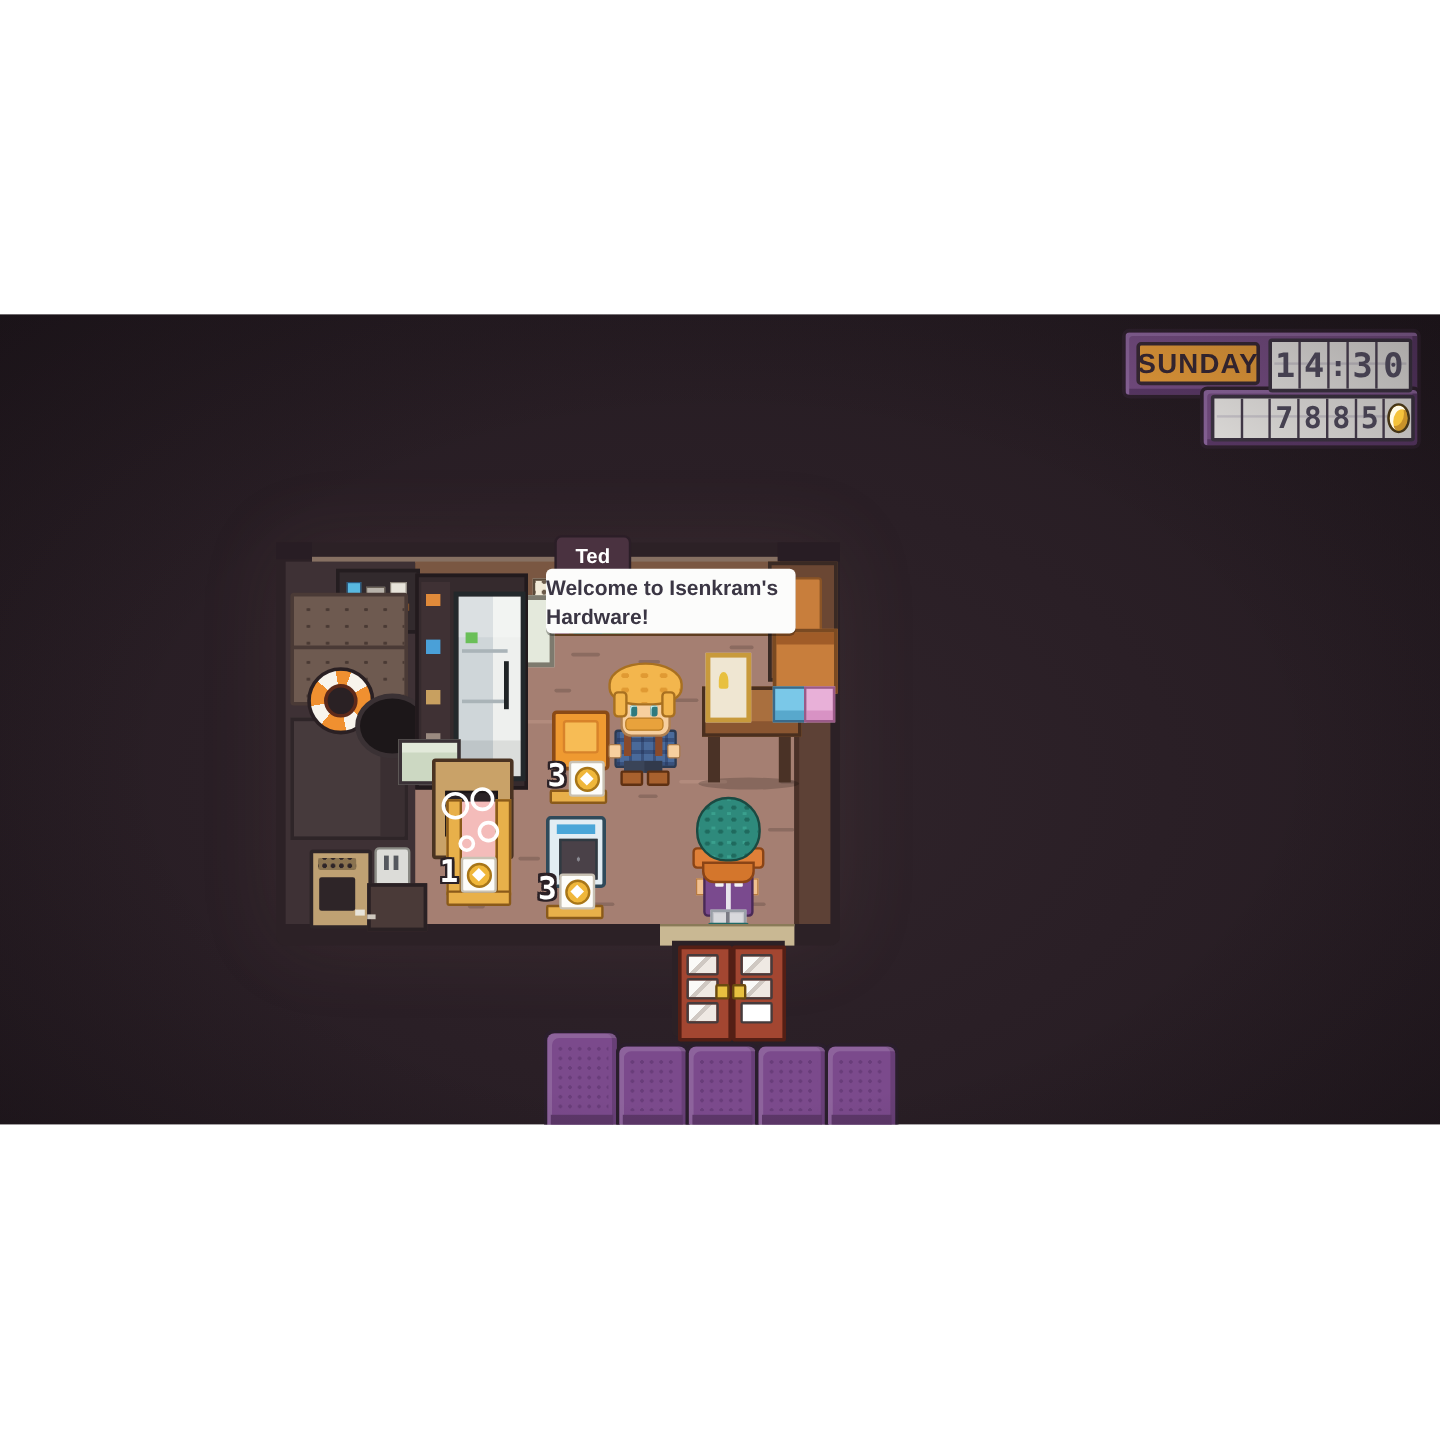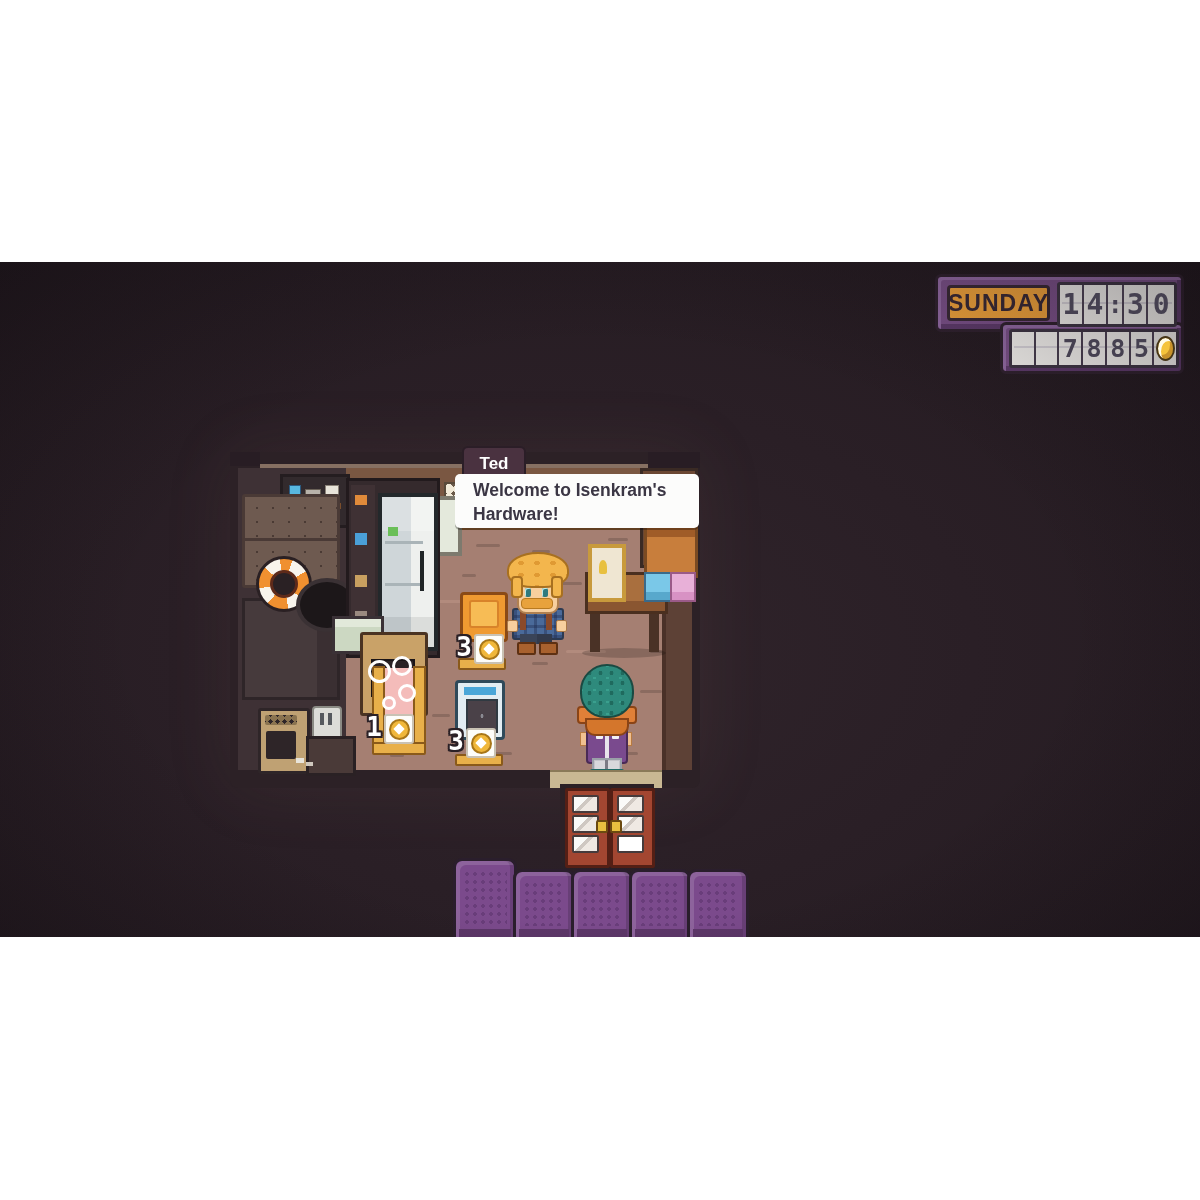--- a/index.html
+++ b/index.html
@@ -23,21 +23,21 @@
         font-family:"DejaVu Sans Mono",monospace;font-weight:bold;color:#454050;
         border-right:2px solid #3f3645;}
   .cell:last-child{border-right:none;}
   .coin-oval{width:15px;height:21px;border-radius:50%;background:#f5c33b;border:2px solid #453517;
         box-shadow:inset 3px 3px 0 #fffbe8, inset -3px -4px 0 #c8922a;}
   
   .name-tag{background:#4a3240;border:2px solid #2b1e27;border-radius:6px;
         display:flex;align-items:center;justify-content:center;
         color:#ffffff;font-weight:bold;font-size:17px;}
   .speech{background:#fcfcfb;border-radius:5px;box-shadow:0 2px 0 rgba(0,0,0,.3);
-        padding:4px 18px;color:#3b3644;font-weight:bold;font-size:17.5px;line-height:24px;}
+        padding:4px 0;color:#3b3644;font-weight:bold;font-size:17.5px;line-height:24px;}
   .metal{background:#6e5a50;border:3px solid #4a3a36;border-radius:3px;
         background-image:radial-gradient(#4a3a34 1.5px, transparent 1.6px);background-size:16px 14px;background-position:4px 4px;}
   .price-digit{position:absolute;width:22px;text-align:right;
         font-family:"DejaVu Sans Mono",monospace;font-weight:bold;font-size:26px;color:#fff;line-height:26px;
         text-shadow:-2px 0 0 #2b2126,2px 0 0 #2b2126,0 -2px 0 #2b2126,0 2px 0 #2b2126,
                     -2px -2px 0 #2b2126,2px 2px 0 #2b2126,-2px 2px 0 #2b2126,2px -2px 0 #2b2126;}
   .price-box{position:absolute;width:26px;height:26px;background:#fdfdfa;border:2px solid #c9c2b4;border-radius:3px;
         display:flex;align-items:center;justify-content:center;}
   .coin-sparkle{position:relative;width:17px;height:17px;border-radius:50%;background:#f0b73a;border:2px solid #a87618;}
   .coin-sparkle::before{content:"";position:absolute;left:50%;top:50%;width:8px;height:8px;background:#fff;

